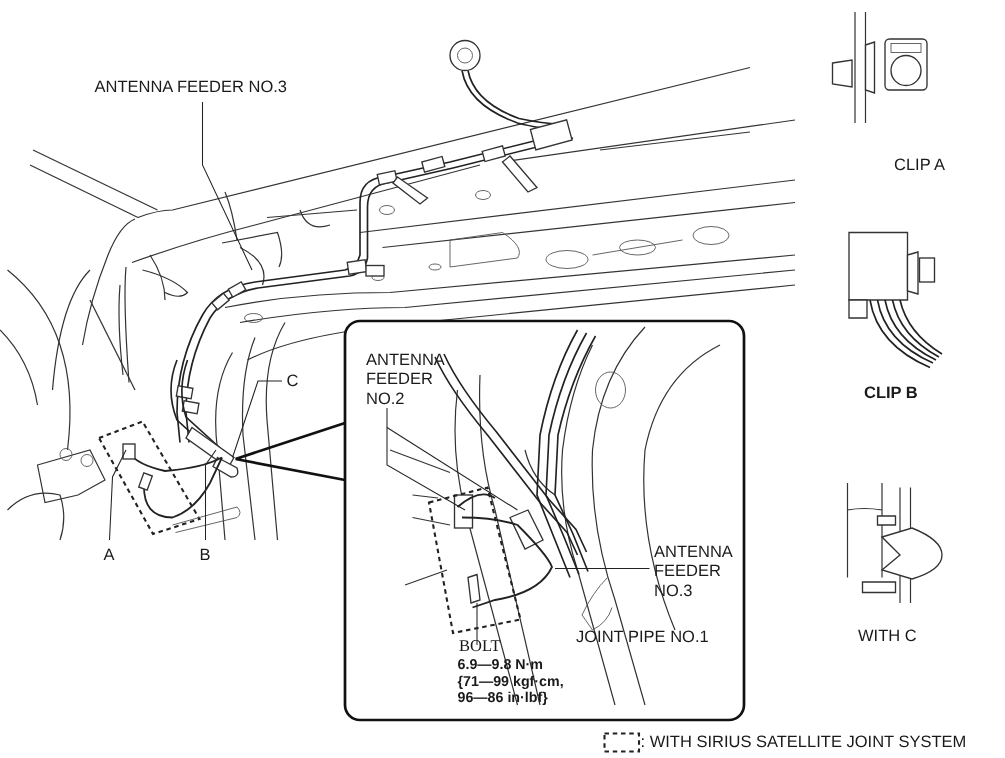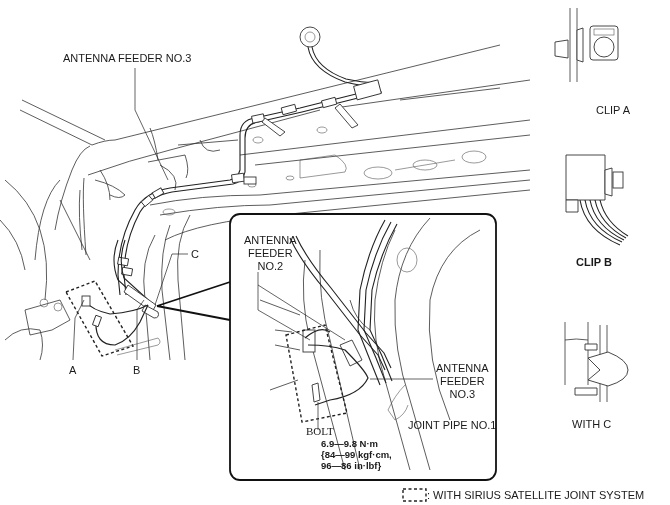--- a/index.html
+++ b/index.html
@@ -1,20 +1,20 @@
 <!DOCTYPE html>
 <html><head>
 <meta charset="utf-8">
 <style>
   html, body { margin: 0; padding: 0; background: #ffffff; }
   body { width: 670px; height: 505px; position: relative; overflow: hidden;
          font-family: "Liberation Sans", sans-serif; color: #1a1a1a; }
   svg { position: absolute; left: 0; top: 0; }
   .lbl { position: absolute; font-size: 11px; line-height: 12px; color: #1a1a1a; white-space: nowrap; }
-  .lbl.ml { line-height: 13px; text-align: center; }
+  .lbl.ml { line-height: 13px; }
   .spec { position: absolute; font-size: 9.5px; font-weight: bold; line-height: 11px; white-space: nowrap; }
   .ln { stroke: #333; stroke-width: 0.8; fill: none; }
   .thin { stroke: #555; stroke-width: 0.6; fill: none; }
   .thick { stroke: #222; stroke-width: 1.2; fill: none; }
   .cable { stroke: #222; stroke-width: 1.1; fill: none; }
   .dash { stroke: #222; stroke-width: 1.4; stroke-dasharray: 3 2.5; fill: none; }
   .frame { stroke: #111; stroke-width: 1.8; fill: #fff; }
   .fillw { fill: #fff; stroke: #333; stroke-width: 0.9; }
   .lead { stroke: #222; stroke-width: 0.7; fill: none; }
 </style>
@@ -199,25 +199,25 @@
 <div class="lbl ml" style="left:244px;top:234px;">
   <div>ANTENNA</div>
   <div>FEEDER</div>
   <div>NO.2</div>
 </div>
 <div class="lbl ml" style="left:436px;top:362px;">
   <div>ANTENNA</div>
   <div>FEEDER</div>
   <div>NO.3</div>
 </div>
-<div class="lbl" style="left:408px;top:419px;">JOINT PIPE NO.1</div>
+<div class="lbl" style="left:384px;top:419px;">JOINT PIPE NO.1</div>
 <div class="lbl" style="left:306px;top:425px;font-family:Liberation Serif, serif;">BOLT</div>
-<div class="spec" style="left:305px;top:438px;margin-left:16px;">
+<div class="spec" style="left:305px;top:438px;">
   <div>6.9—9.8 N·m</div>
-  <div>{84—99 kgf·cm,</div>
+  <div>{71—99 kgf·cm,</div>
   <div>96—86 in·lbf}</div>
 </div>
 
 <div class="lbl" style="left:572px;top:104px;margin-left:24px;">CLIP A</div>
 <div class="lbl" style="left:576px;top:256px;font-weight:bold;">CLIP B</div>
 <div class="lbl" style="left:572px;top:418px;">WITH C</div>
 
 <div class="lbl" style="left:427px;top:489px;">: WITH SIRIUS SATELLITE JOINT SYSTEM</div>
 
 </body></html>

